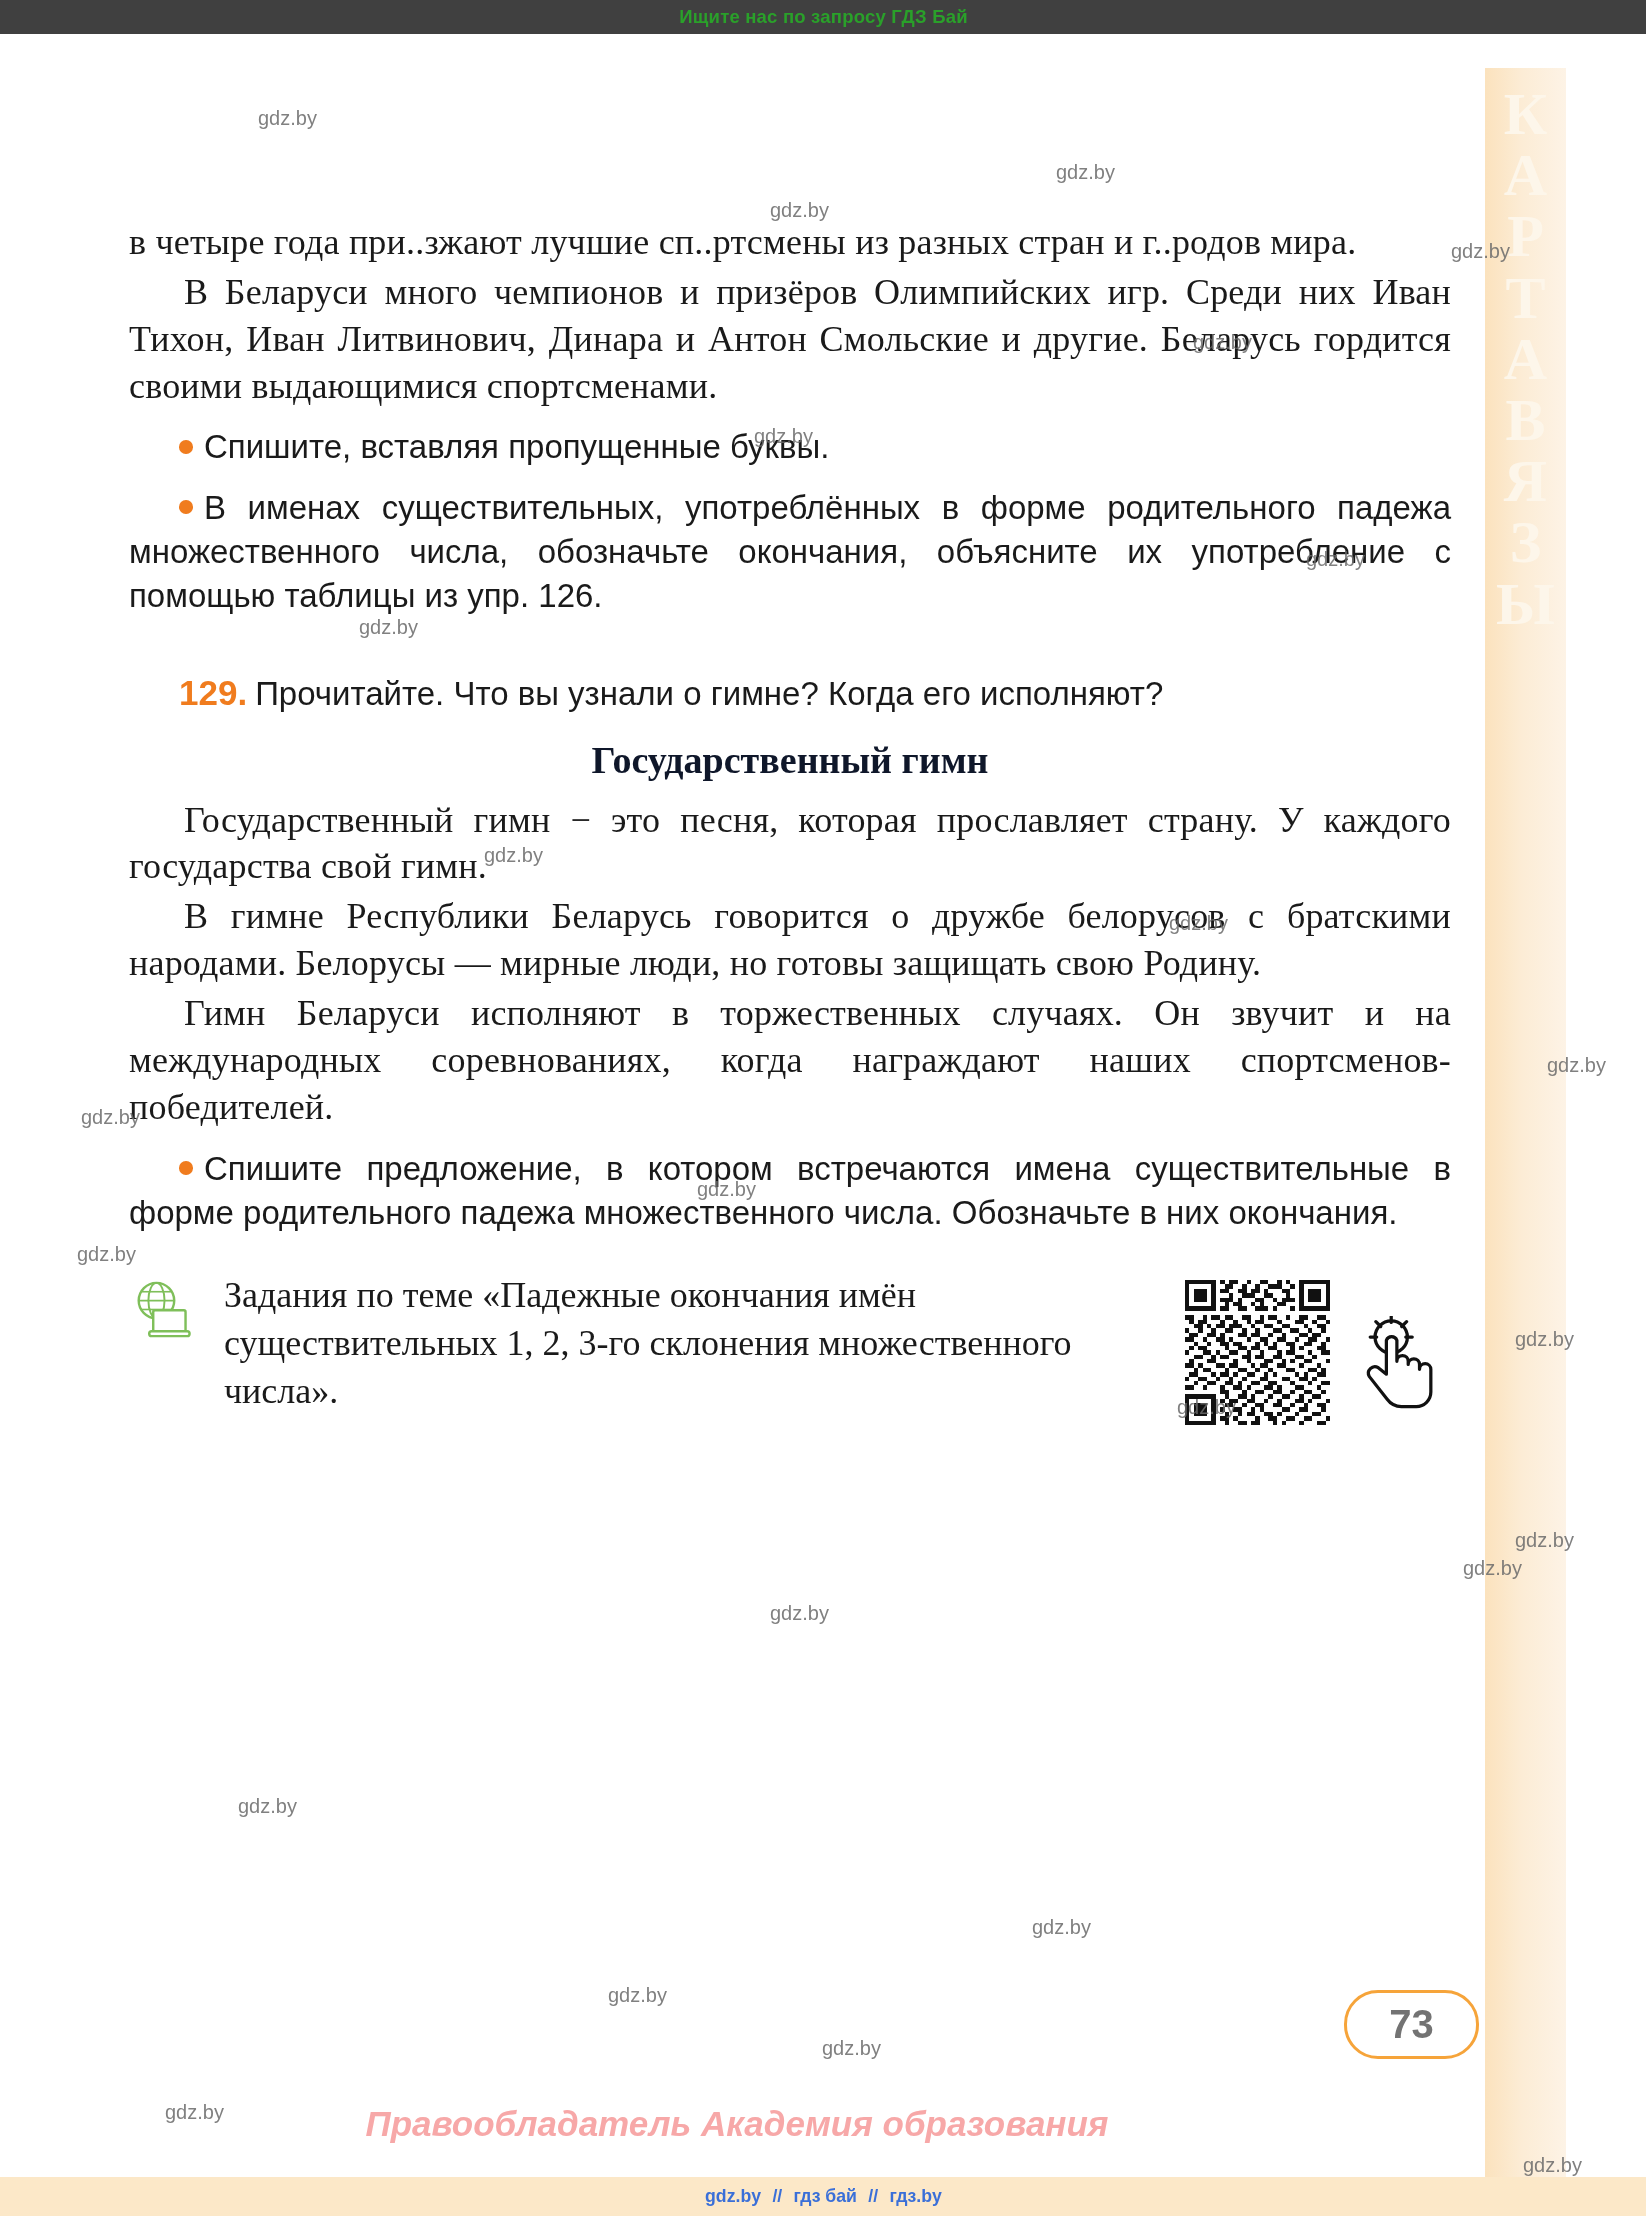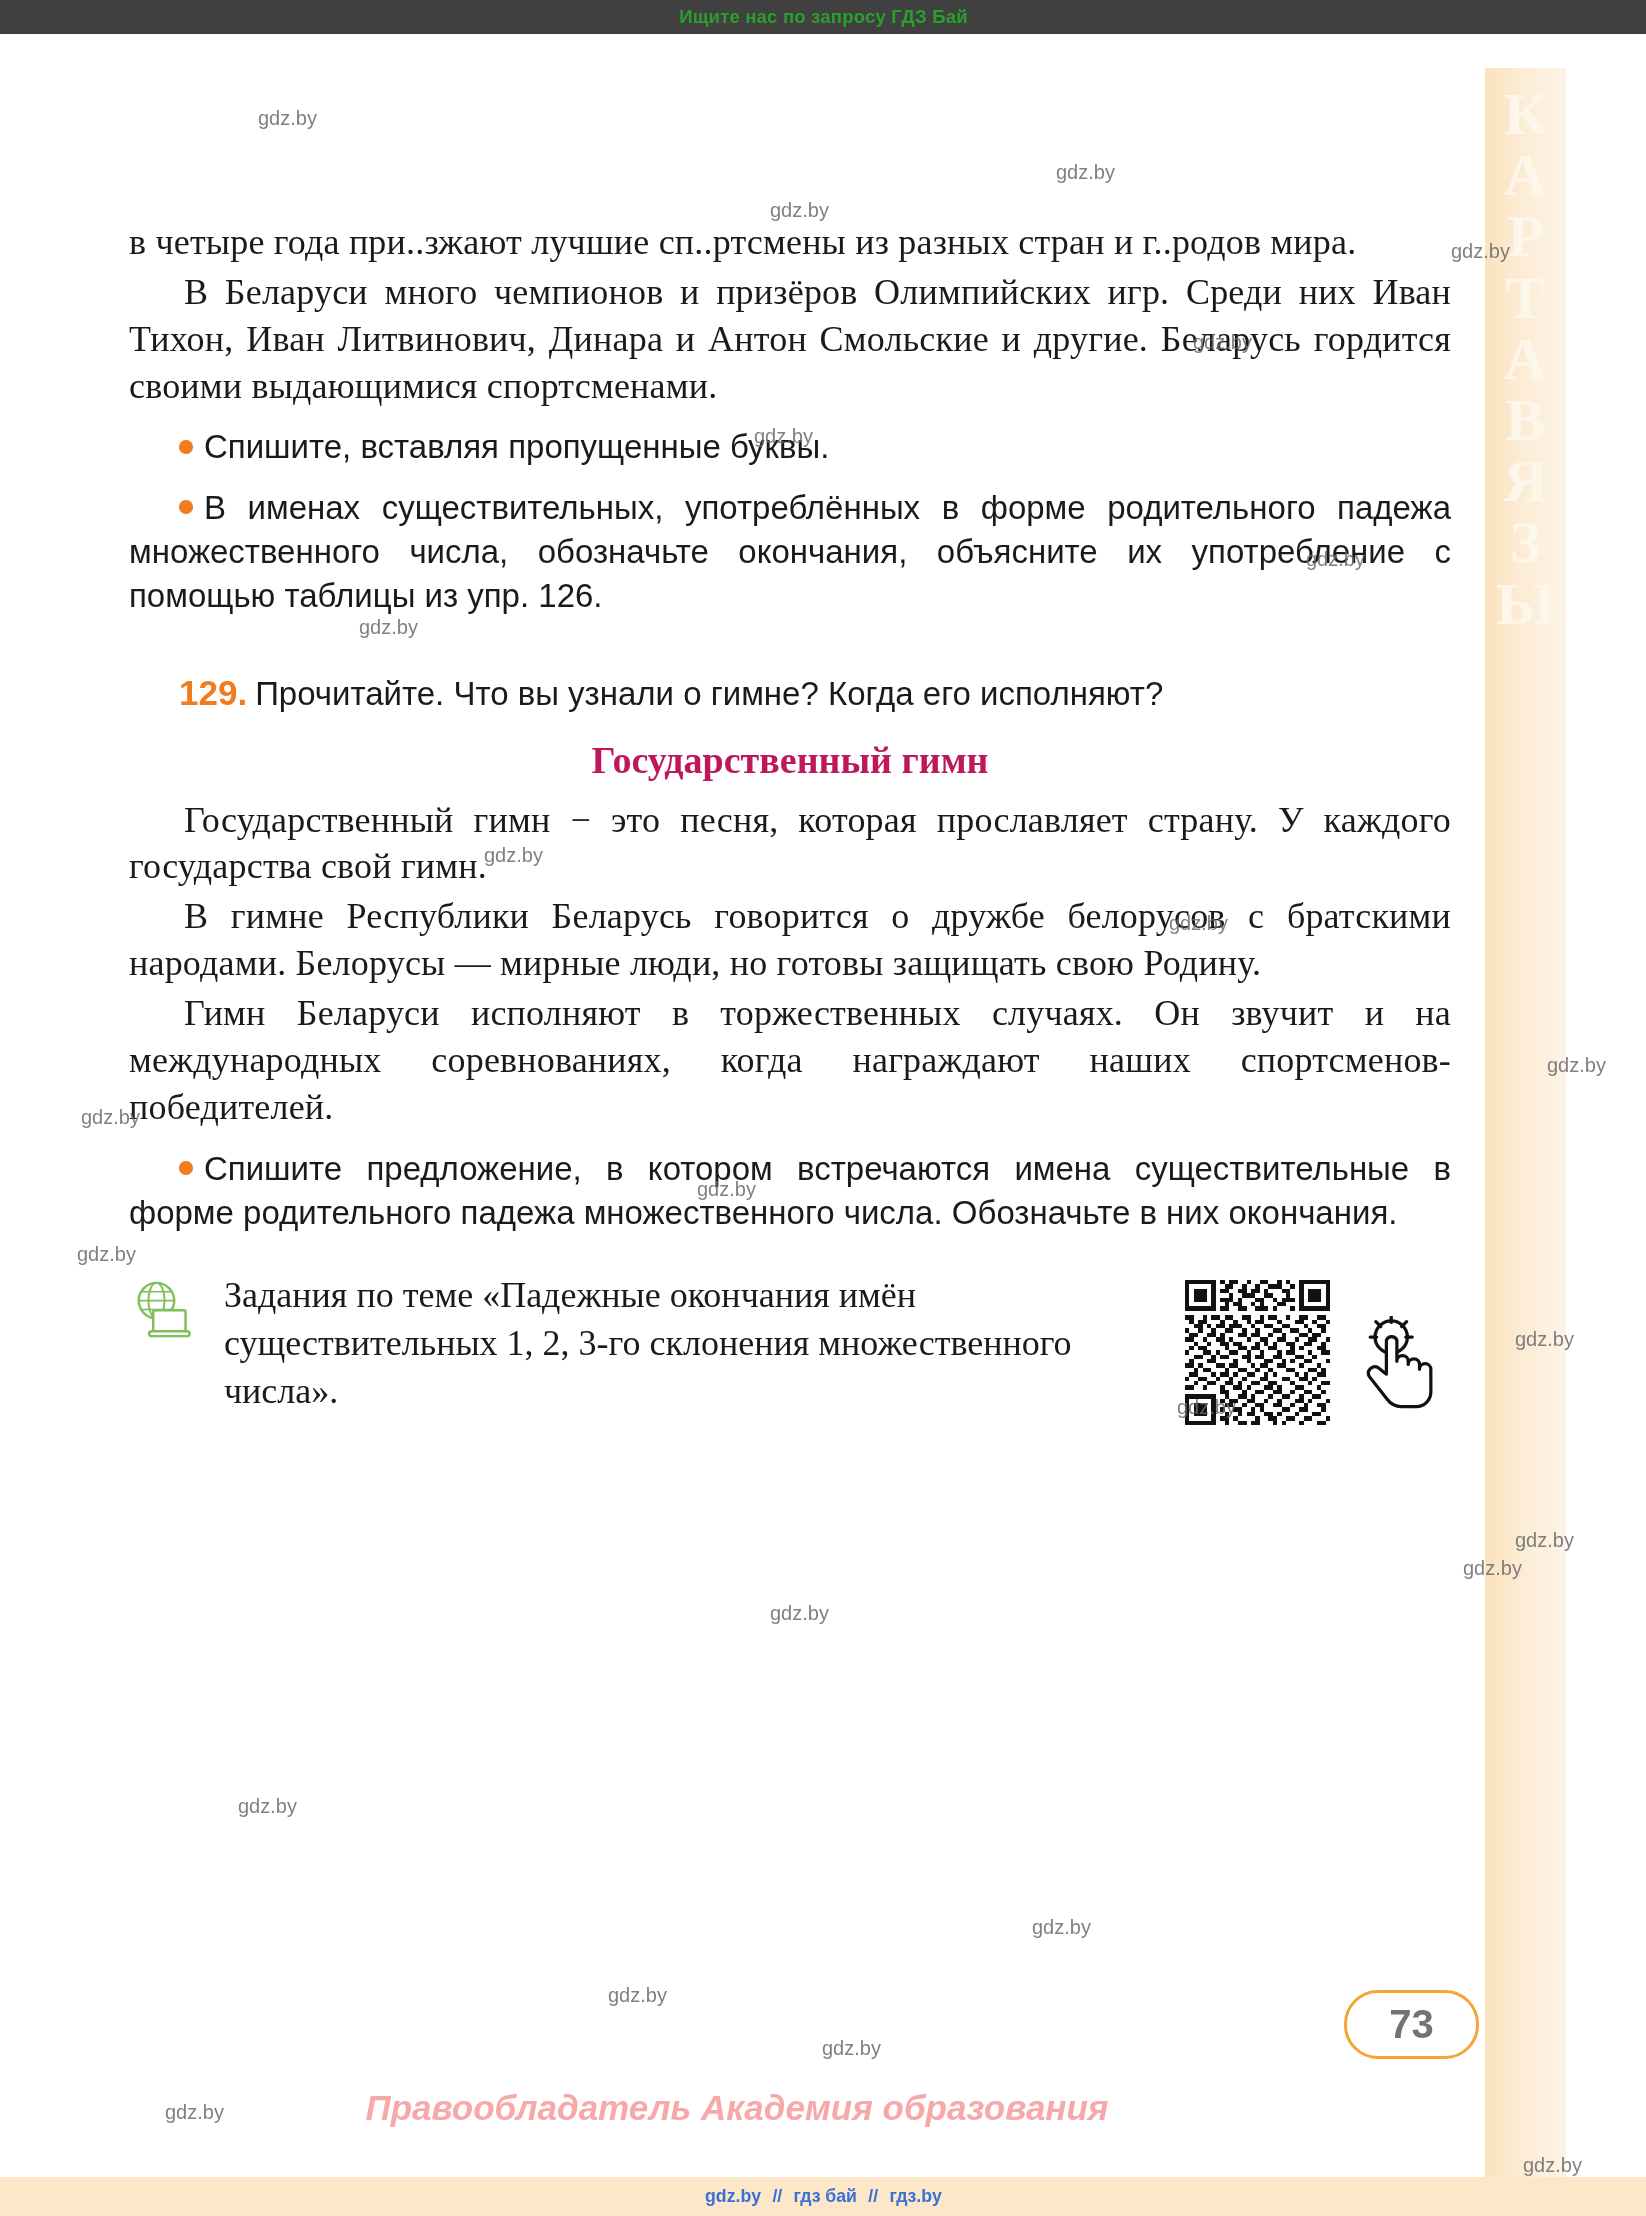--- a/index.html
+++ b/index.html
@@ -142,21 +142,21 @@
     color: #f07c1e;
     margin-right: 8px;
   }
 
   h2.poem-title {
     font-family: "Liberation Serif", serif;
     font-weight: bold;
     font-size: 38px;
     text-align: center;
     margin: 21px 0 14.5px 0;
-    color: #be185d;
+    color: #0f172a;
   }
   .gap-lg { height: 52px; }
 
   
   .task-block {
     position: relative;
     margin-top: 37px;
     min-height: 169px;
   }
   .globe-icon {
@@ -205,21 +205,21 @@
     font-size: 40px;
     font-weight: bold;
     color: #737373;
     background: #fff;
   }
 
   
   .copyright {
     position: absolute;
     left: 0;
-    bottom: 50px;
+    bottom: 34px;
     width: 1474px;
     text-align: center;
     font-family: "Liberation Sans", sans-serif;
     font-style: italic;
     font-weight: bold;
     font-size: 35px;
     color: #f7a8a8;
   }
 
   

